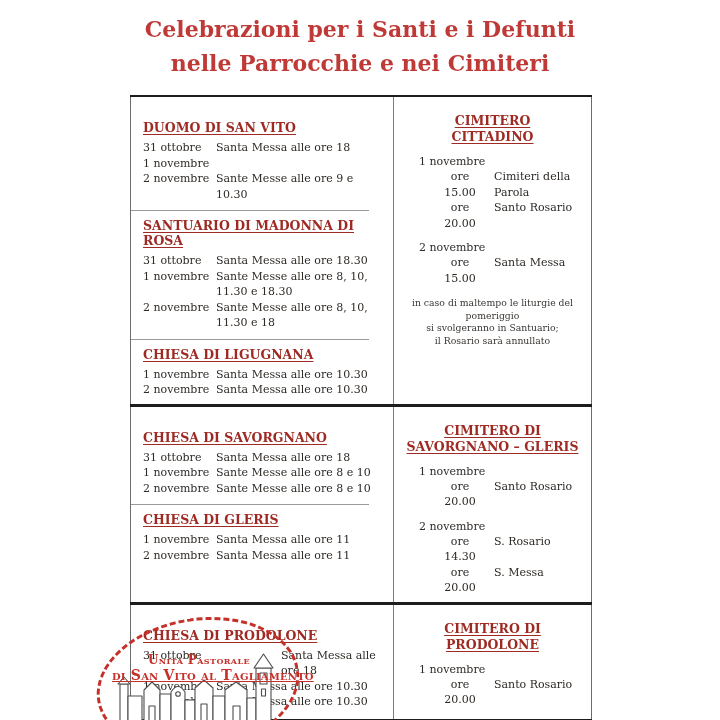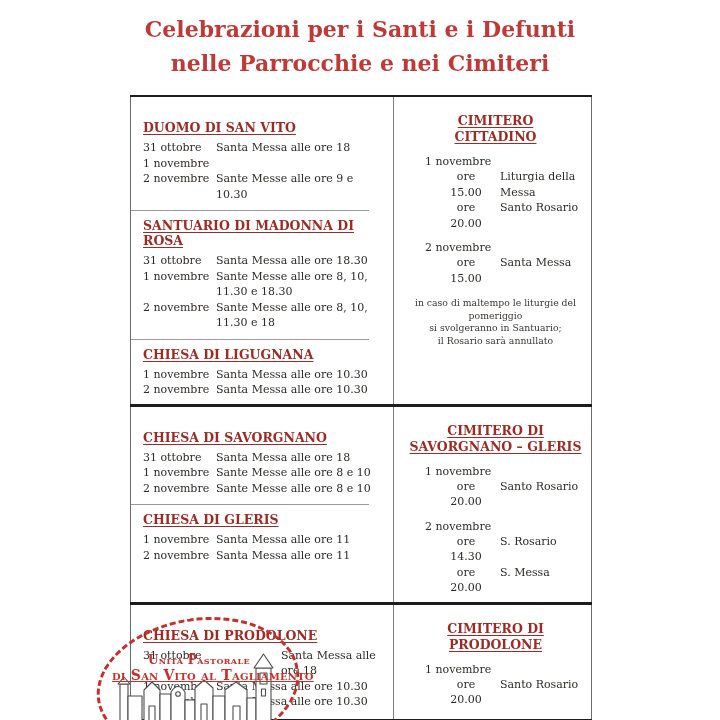--- a/index.html
+++ b/index.html
@@ -8,21 +8,21 @@
     font-family:"DejaVu Serif","Liberation Serif",serif;color:#2e2a26;
   }
   
   .title{ text-align:center;margin-top:12px;line-height:34px;
     font-size:22px;font-weight:bold;color:#bf3936;}
   
   .sched{position:absolute;left:130px;top:95px;width:462px;border-top:2px solid #1d1d1d;}
   .t-row{display:flex;border-bottom:3px solid #1d1d1d;}
   .cell{box-sizing:border-box;}
   .cell-left{width:263px;border-left:1px solid #6b6b6b;padding:16px 10px 6px 12px;}
-  .cell-right{width:199px;border-left:1px solid #7d7d7d;border-right:1px solid #6b6b6b;padding:6px 6px 6px 12px;}
+  .cell-right{width:199px;border-left:1px solid #7d7d7d;border-right:1px solid #6b6b6b;padding:6px 6px 6px 6px;}
   .r1 .cell{min-height:207px;}
   .r2 .cell{min-height:145px;}
   .r3 .cell{min-height:114px;}
   
   .sec-title{font-size:12.5px;font-weight:bold;color:#9e2a23;
     text-decoration:underline;text-underline-offset:2px;margin:7px 0 5px;}
   .entry{display:flex;font-size:11px;line-height:15.5px;}
   .date{width:68px;flex-shrink:0;}
   .desc{margin-left:5px;}
   .desc.indent{margin-left:70px;}
@@ -107,21 +107,21 @@
 
       <div class="cell cell-right">
         <div class="cem-title">
           <div>CIMITERO</div>
           <div>CITTADINO</div>
         </div>
         <div class="cem-group">
           <div class="cem-date">1 novembre</div>
           <div class="cem-event">
             <span class="cem-time">ore 15.00</span>
-            <span class="cem-name">Liturgia della Messa</span>
+            <span class="cem-name">Cimiteri della Parola</span>
           </div>
           <div class="cem-event">
             <span class="cem-time">ore 20.00</span>
             <span class="cem-name">Santo Rosario</span>
           </div>
         </div>
         <div class="cem-group">
           <div class="cem-date">2 novembre</div>
           <div class="cem-event">
             <span class="cem-time">ore 15.00</span>

